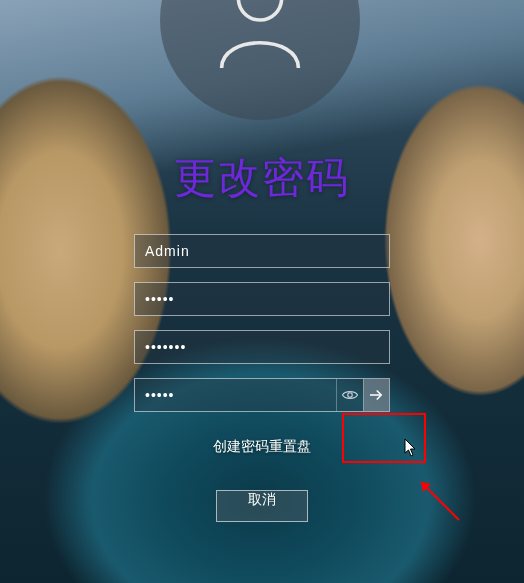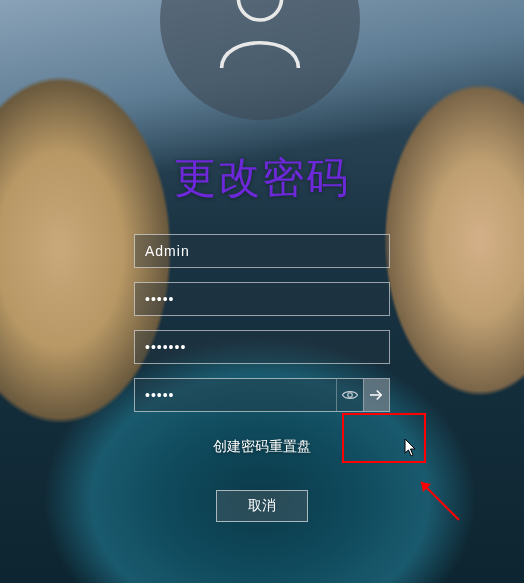--- a/index.html
+++ b/index.html
@@ -110,21 +110,21 @@
     text-shadow: 0 1px 3px rgba(0,0,0,0.5);
   }
   .cancel-btn {
     margin-top: 34px;
     width: 92px; height: 32px;
     border: 1px solid rgba(255,255,255,0.6);
     background: rgba(80,95,105,0.45);
     color: #ffffff;
     font-size: 14px;
     cursor: pointer;
-    display: flex; align-items: center; justify-content: center;
+    display: flex; justify-content: center;
   }
   .cursor {
     position: absolute;
     right: 106px; top: 438px;
     z-index: 6;
     pointer-events: none;
   }
   .cursor svg { width: 14px; height: 20px; }
 </style>
 </head>

